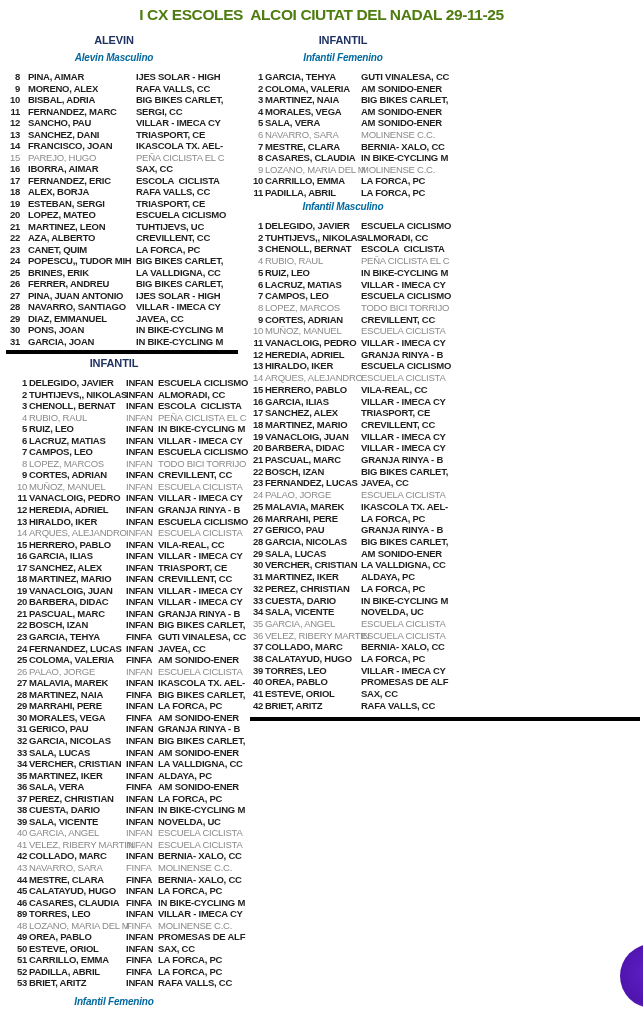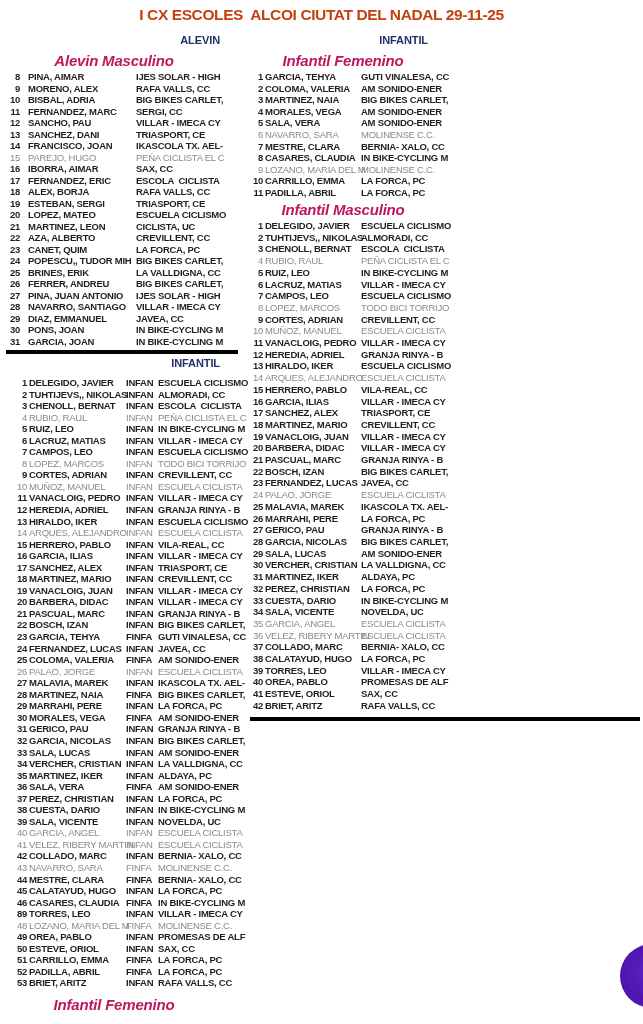--- a/index.html
+++ b/index.html
@@ -5,28 +5,28 @@
   html,body{margin:0;padding:0;}
   body{
     width:643px;height:1024px;position:relative;background:#ffffff;
     font-family:"Liberation Sans", sans-serif;overflow:hidden;
     -webkit-font-smoothing:antialiased;
   }
   .abs{position:absolute;}
   #title{
     top:6px;left:0;width:643px;text-align:center;
     font-size:15.5px;font-weight:bold;letter-spacing:-0.4px;
-    color:#c2410c;white-space:pre;
+    color:#4d7c0f;white-space:pre;
   }
   .sec-header{
-    font-size:11px;font-weight:bold;color:#1f3263;text-align:right;
+    font-size:11px;font-weight:bold;color:#1f3263;text-align:center;
     letter-spacing:-0.1px;white-space:pre;
   }
   .sub-header{
-    font-size:15px;font-weight:bold;font-style:italic;color:#be185d;
+    font-size:10px;font-weight:bold;font-style:italic;color:#0369a1;
     text-align:center;letter-spacing:-0.2px;white-space:pre;
   }
   .list{width:310px;}
   .row{
     display:flex;font-size:9.5px;font-weight:bold;color:#1f1f1f;
     letter-spacing:-0.25px;white-space:pre;
   }
   .row.dim{color:#8a8a8a;font-weight:normal;}
   .row span{display:block;white-space:pre;overflow:visible;}
   .lh-a .row{line-height:11.5px;}
@@ -68,21 +68,21 @@
     <div class="row"><span class="num">11</span><span class="name">FERNANDEZ, MARC</span><span class="club">SERGI, CC</span></div>
     <div class="row"><span class="num">12</span><span class="name">SANCHO, PAU</span><span class="club">VILLAR - IMECA CY</span></div>
     <div class="row"><span class="num">13</span><span class="name">SANCHEZ, DANI</span><span class="club">TRIASPORT, CE</span></div>
     <div class="row"><span class="num">14</span><span class="name">FRANCISCO, JOAN</span><span class="club">IKASCOLA TX. AEL-</span></div>
     <div class="row dim"><span class="num">15</span><span class="name">PAREJO, HUGO</span><span class="club">PEÑA CICLISTA EL C</span></div>
     <div class="row"><span class="num">16</span><span class="name">IBORRA, AIMAR</span><span class="club">SAX, CC</span></div>
     <div class="row"><span class="num">17</span><span class="name">FERNANDEZ, ERIC</span><span class="club">ESCOLA  CICLISTA</span></div>
     <div class="row"><span class="num">18</span><span class="name">ALEX, BORJA</span><span class="club">RAFA VALLS, CC</span></div>
     <div class="row"><span class="num">19</span><span class="name">ESTEBAN, SERGI</span><span class="club">TRIASPORT, CE</span></div>
     <div class="row"><span class="num">20</span><span class="name">LOPEZ, MATEO</span><span class="club">ESCUELA CICLISMO</span></div>
-    <div class="row"><span class="num">21</span><span class="name">MARTINEZ, LEON</span><span class="club">CICLISTA, UC</span></div>
+    <div class="row"><span class="num">21</span><span class="name">MARTINEZ, LEON</span><span class="club">TUHTIJEVS, UC</span></div>
     <div class="row"><span class="num">22</span><span class="name">AZA, ALBERTO</span><span class="club">CREVILLENT, CC</span></div>
     <div class="row"><span class="num">23</span><span class="name">CANET, QUIM</span><span class="club">LA FORCA, PC</span></div>
     <div class="row"><span class="num">24</span><span class="name">POPESCU,, TUDOR MIH</span><span class="club">BIG BIKES CARLET,</span></div>
     <div class="row"><span class="num">25</span><span class="name">BRINES, ERIK</span><span class="club">LA VALLDIGNA, CC</span></div>
     <div class="row"><span class="num">26</span><span class="name">FERRER, ANDREU</span><span class="club">BIG BIKES CARLET,</span></div>
     <div class="row"><span class="num">27</span><span class="name">PINA, JUAN ANTONIO</span><span class="club">IJES SOLAR - HIGH</span></div>
     <div class="row"><span class="num">28</span><span class="name">NAVARRO, SANTIAGO</span><span class="club">VILLAR - IMECA CY</span></div>
     <div class="row"><span class="num">29</span><span class="name">DIAZ, EMMANUEL</span><span class="club">JAVEA, CC</span></div>
     <div class="row"><span class="num">30</span><span class="name">PONS, JOAN</span><span class="club">IN BIKE-CYCLING M</span></div>
     <div class="row"><span class="num">31</span><span class="name">GARCIA, JOAN</span><span class="club">IN BIKE-CYCLING M</span></div>

